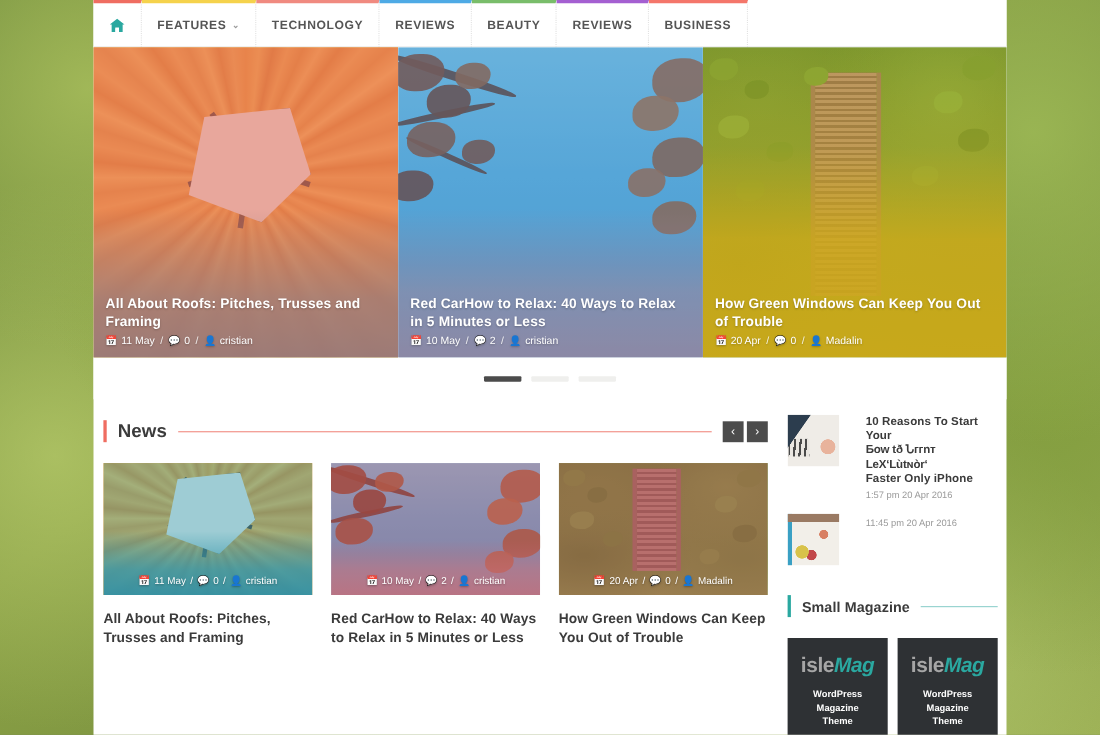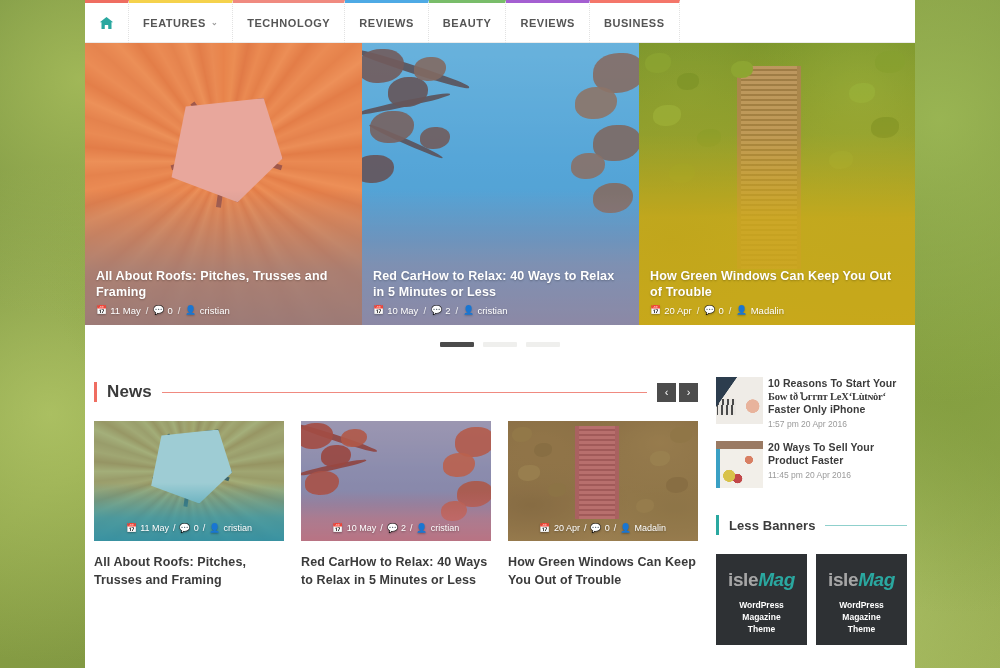--- a/index.html
+++ b/index.html
@@ -277,21 +277,21 @@
     margin-top: 12px;
     font-size: 12.5px;
     font-weight: bold;
     line-height: 18px;
     color: #3b3b3b;
     letter-spacing: 0.1px;
     cursor: pointer;
   }
 
   
-  .post-item { display: flex; gap: 5px; margin-bottom: 12px; }
+  .post-item { display: flex; gap: 24px; margin-bottom: 12px; }
   .post-thumb {
     width: 47px; height: 47px;
     flex: none;
     overflow: hidden;
   }
   .thumb-desk {
     width: 100%; height: 100%;
     background:
       linear-gradient(125deg, #2c3d4e 0%, #2c3d4e 26%, rgba(44,61,78,0) 27%),
       radial-gradient(circle at 78% 62%, #e8b39c 0%, #e8b39c 14%, rgba(232,179,156,0) 15%),
@@ -314,21 +314,21 @@
   .post-text { flex: 1; min-width: 0; }
   .post-title {
     font-size: 10.5px;
     font-weight: bold;
     line-height: 13px;
     color: #3b3b3b;
     letter-spacing: 0.1px;
     cursor: pointer;
   }
   .post-title .garbled {
-    font-family: Liberation Serif, serif;
+    font-family: Liberation Sans, sans-serif;
     letter-spacing: -0.2px;
   }
   .post-date {
     margin-top: 3px;
     font-size: 8.5px;
     color: #9a9a9a;
   }
 
   
   .banners { display: flex; gap: 9px; margin-top: 2px; }
@@ -648,31 +648,27 @@
           </div>
           <div class="post-date">1:57 pm 20 Apr 2016</div>
         </div>
       </div>
 
       <div class="post-item">
         <div class="post-thumb">
           <div class="thumb-art"></div>
         </div>
         <div class="post-text">
-          <div class="post-title">
-            <span>20 Ways To Sell Your</span><br>
-            <span>Product Faster</span>
-          </div>
           <div class="post-date">11:45 pm 20 Apr 2016</div>
         </div>
       </div>
 
       <div class="sec-head" style="margin-top:22px">
         <span class="sec-bar teal"></span>
-        <span class="sec-title small">Less Banners</span>
+        <span class="sec-title small">Small Magazine</span>
         <span class="sec-rule teal"></span>
       </div>
 
       <div class="banners">
         <div class="banner">
           <div class="banner-logo">
             <span class="isle">isle</span><span class="mag">Mag</span>
           </div>
           <div class="banner-sub" style="white-space:pre-line">WordPress
 Magazine

